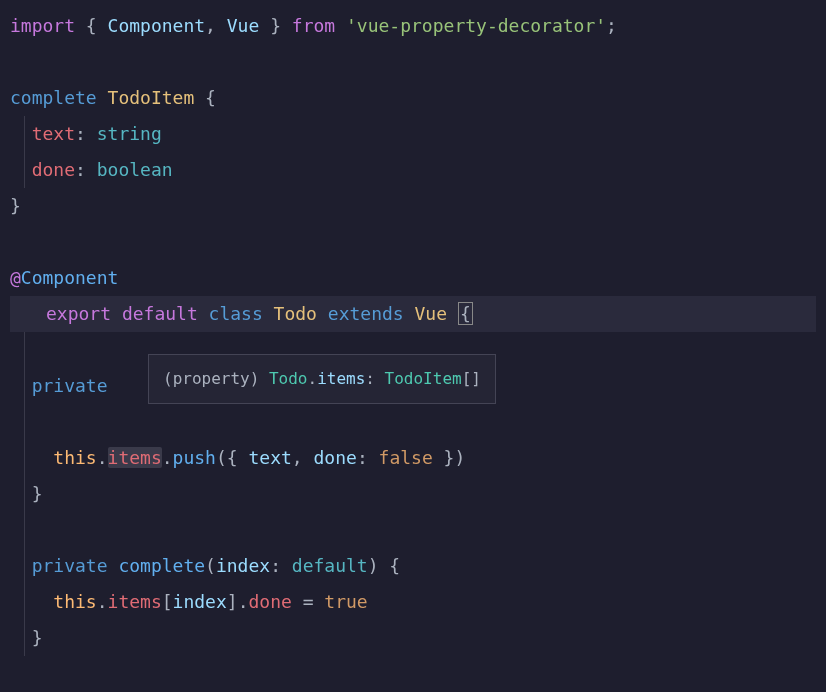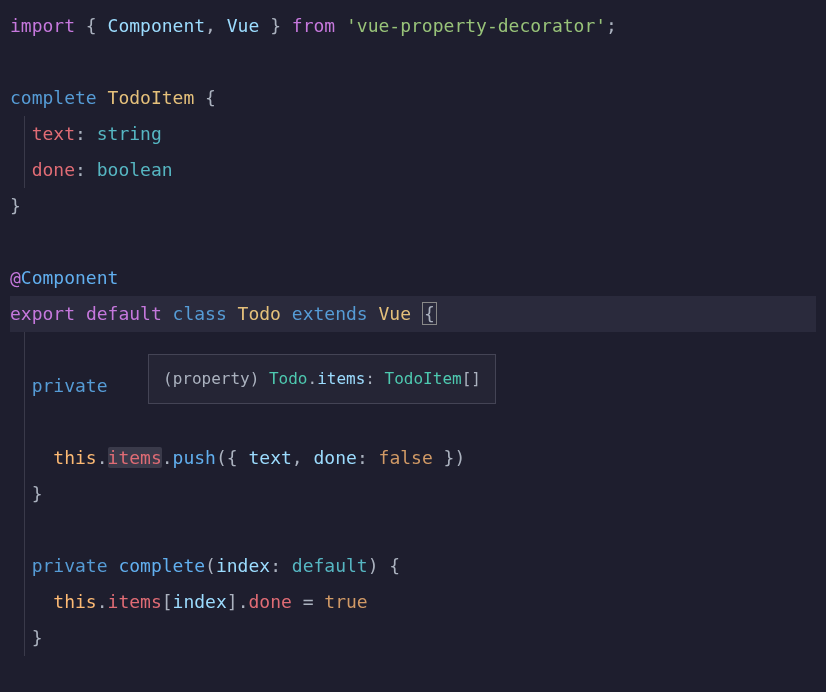--- a/index.html
+++ b/index.html
@@ -25,21 +25,21 @@
     position: absolute;
     left: 14px;
     top: 0;
     bottom: 0;
     width: 1px;
     background: #3a3a4a;
   }
   .kw-import { color: #c678dd; }
   .kw-from { color: #c678dd; }
   .kw-interface { color: #569cd6; }
-  .kw-export { color: #c678dd; }
+  .kw-export { color: #c678dd; padding-left: 36px; }
   .kw-default { color: #c678dd; }
   .kw-class { color: #569cd6; }
   .kw-extends { color: #569cd6; }
   .kw-private { color: #569cd6; }
   .kw-this { color: #fdba74; margin-top: 12px; }
   .kw-false { color: #d19a66; }
   .kw-true { color: #d19a66; }
   .punct { color: #abb2bf; }
   .brace { color: #abb2bf; }
   .name-type { color: #e5c07b; }

